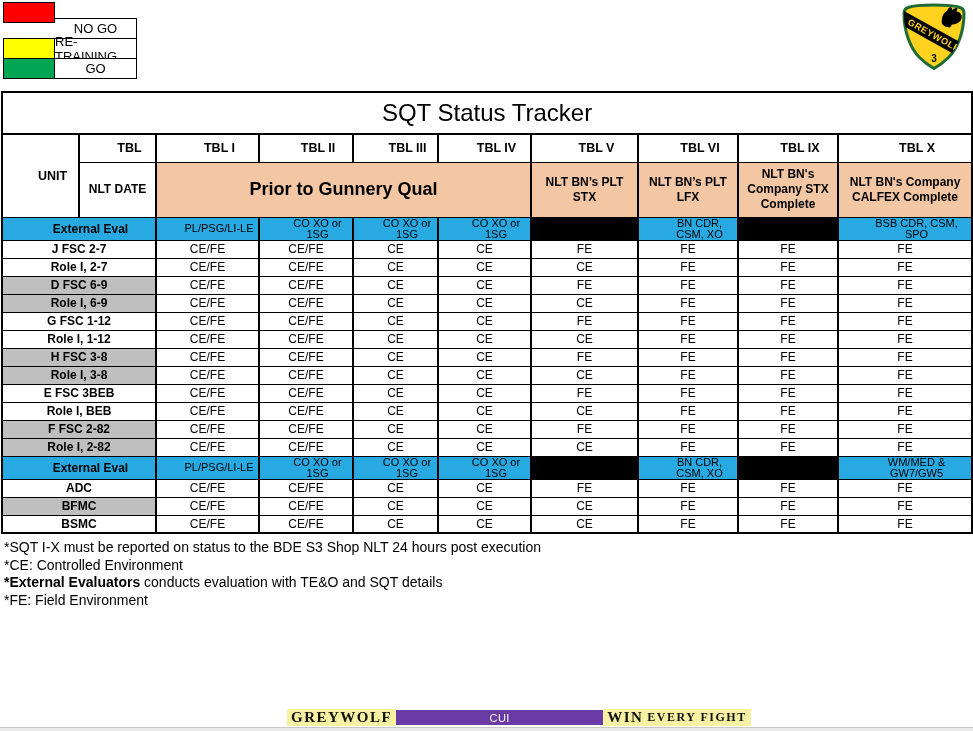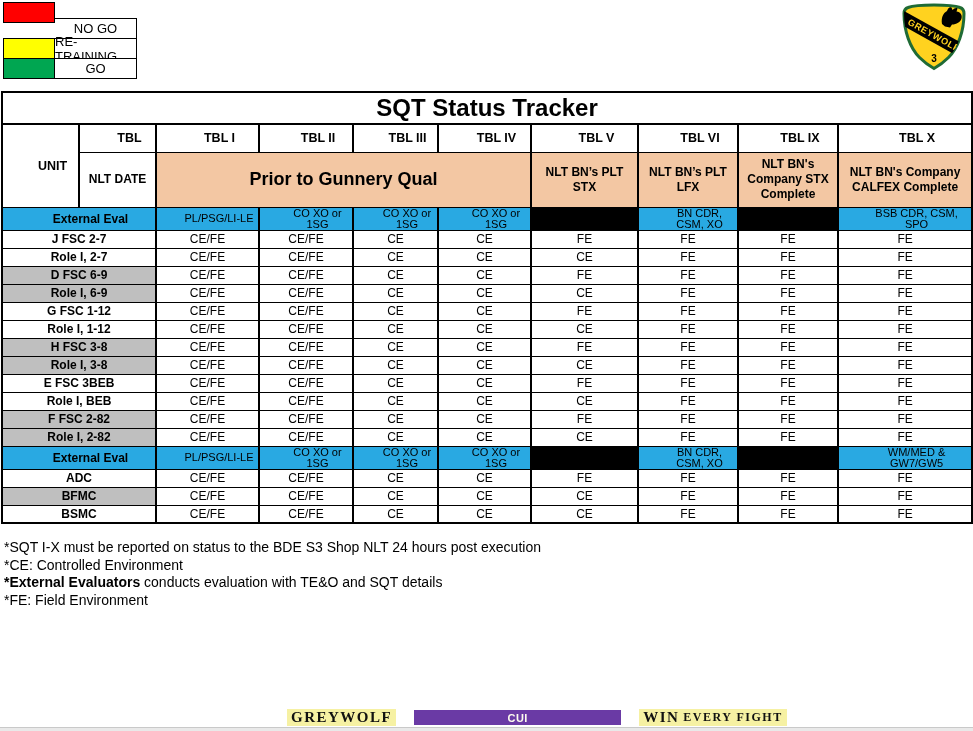--- a/index.html
+++ b/index.html
@@ -38,21 +38,21 @@
   table.sqt td {
     border: 1px solid #000;
     border-left-width: 2px;
     border-right-width: 2px;
     text-align: center;
     vertical-align: middle;
     overflow: hidden;
     padding: 0 1px;
   }
   tr.title-row td {
-    height: 32px; font-size: 24px; font-weight: bold;
+    height: 42px; font-size: 24px; font-weight: normal;
     border-bottom-width: 2px;
   }
   tr.h1 td { height: 28px; font-size: 12.5px; font-weight: bold; padding-left: 25px; }
   tr.h2 td { height: 55px; font-size: 12px; font-weight: bold; line-height: 1.25; }
   td.salmon { background: var(--salmon); }
   tr.data-row td { height: 18px; font-size: 12px; line-height: 1; }
   td.unit-cell { font-weight: bold; }
   td.bg-white { background: #fff; }
   td.bg-gray  { background: var(--gray); }
   td.bg-blue  { background: var(--blue); }
@@ -70,23 +70,23 @@
   }
   .hl {
     background: var(--highlight);
     font-family: "Liberation Serif", serif;
     font-weight: bold; color: #111;
     padding: 0 4px; height: 17px; display: flex; align-items: center;
     letter-spacing: 1.5px; font-size: 15px; white-space: nowrap;
   }
   .cui {
     width: 207px; height: 15px; background: var(--purple);
-    color: #fdfbee; font-size: 11px; font-weight: bold;
+    color: #fdfbee; font-size: 11px; font-weight: normal;
     display: flex; align-items: center; justify-content: center;
-    margin: 0 18px; letter-spacing: 0.5px;
+    margin: 0 0; letter-spacing: 0.5px;
   }
   .motto-small { font-size: 12px; letter-spacing: 1.5px; margin-left: 4px; }
 
   .bottom-strip {
     position: absolute; left: 0; right: 0; bottom: 0; height: 4px;
     background: #E9E9E9; border-top: 1px solid #C9C9C9;
   }
 </style>
 </head>
 <body>

